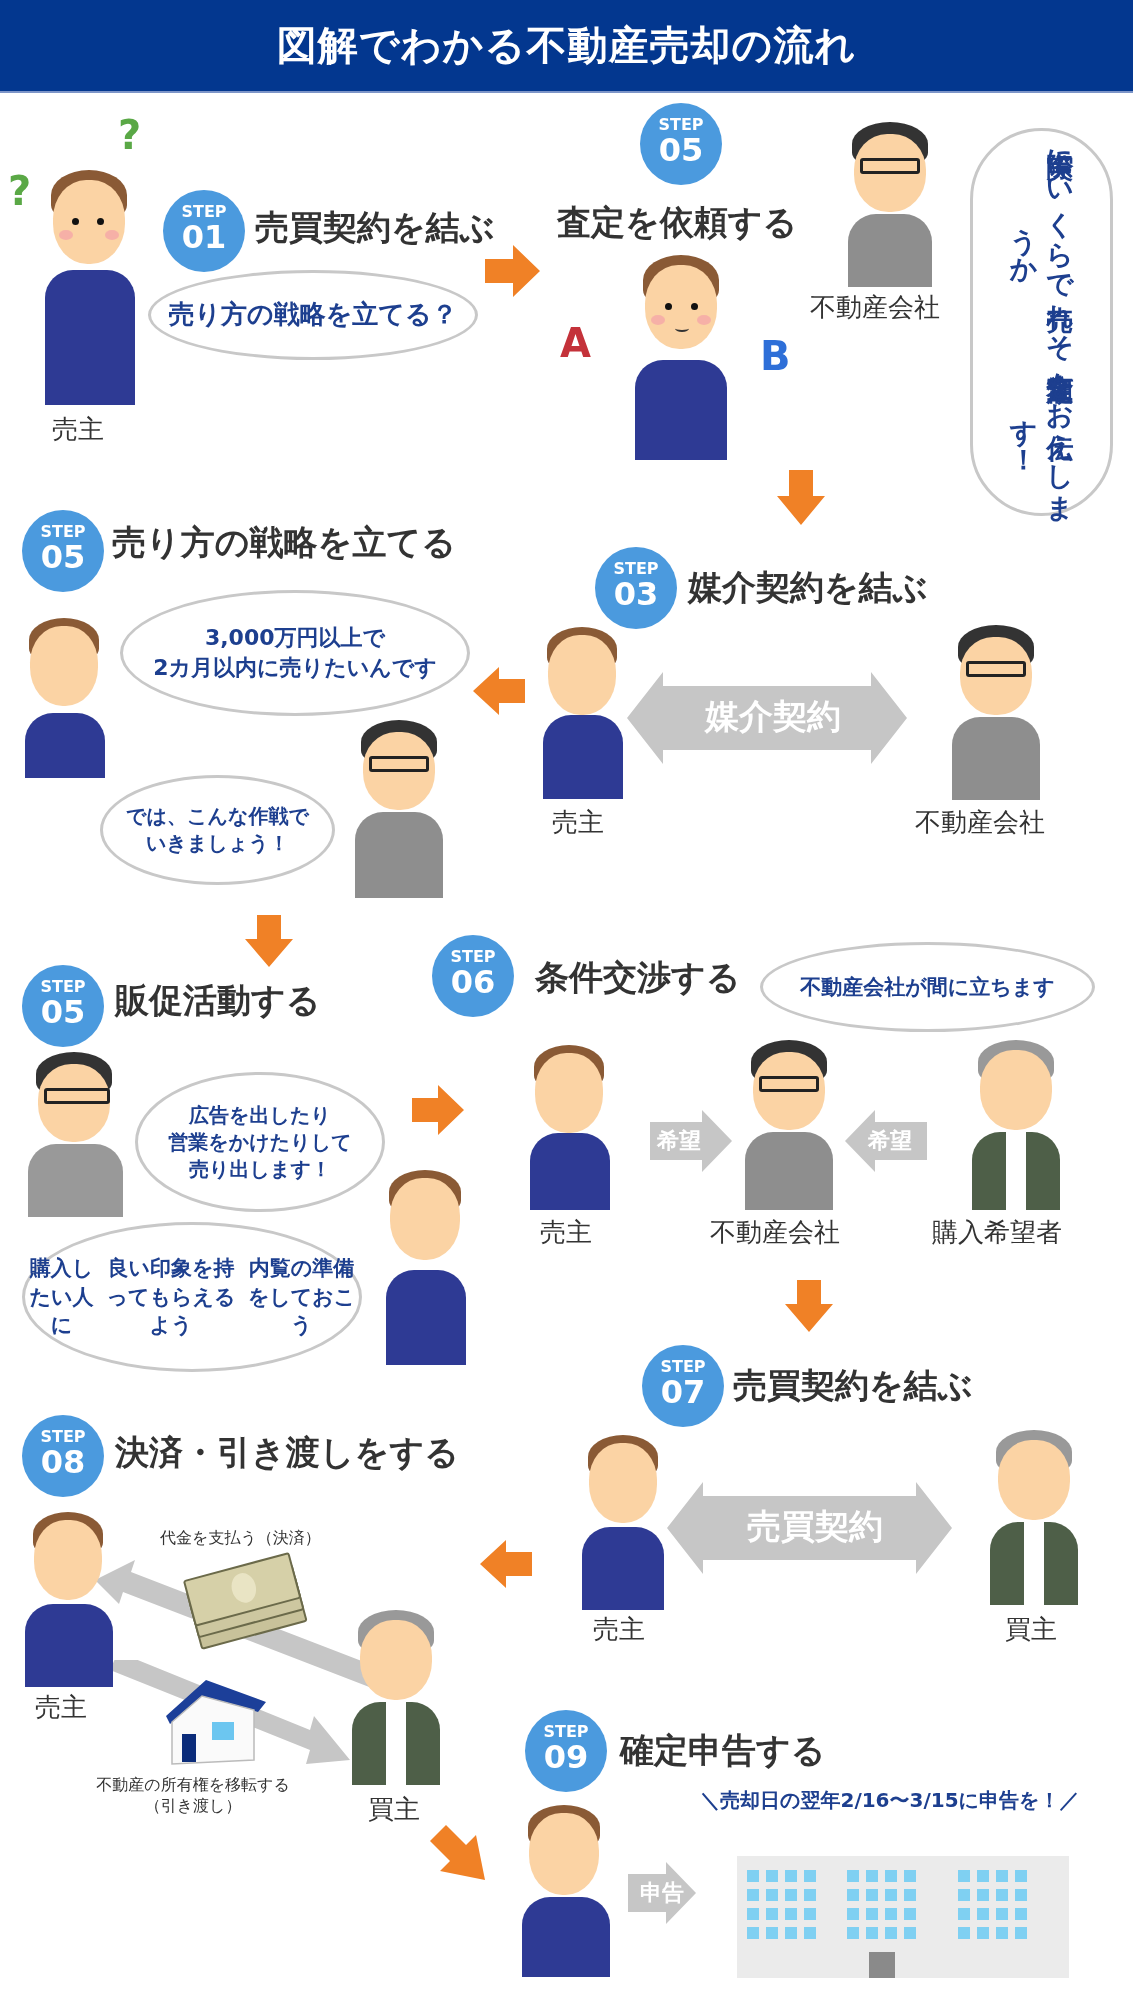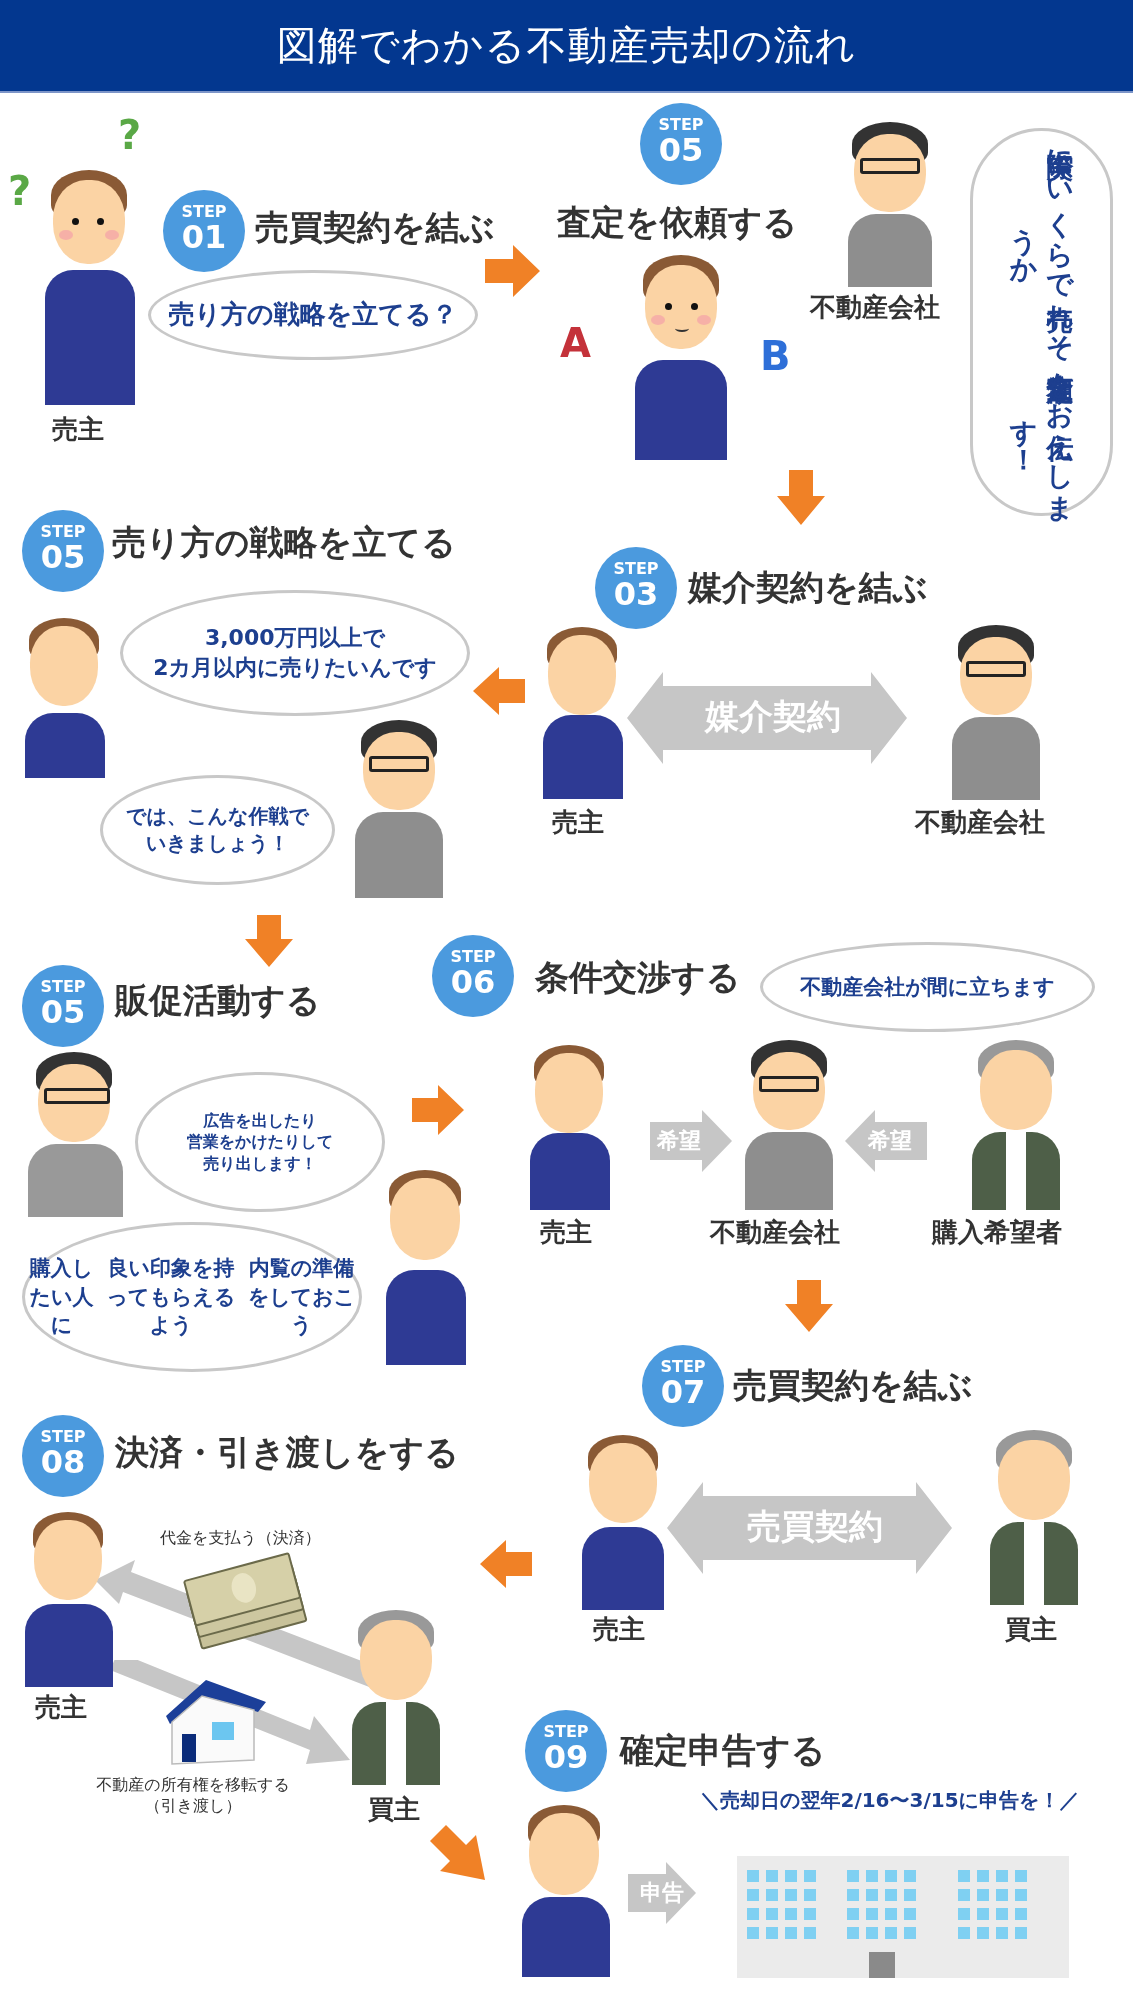--- a/index.html
+++ b/index.html
@@ -1,25 +1,25 @@
 <!DOCTYPE html>
 <html><head>
 <meta charset="utf-8">
 <style>
   * { box-sizing: border-box; margin: 0; padding: 0; }
   body { width: 1133px; height: 1999px; background: #fff; font-family: "DejaVu Sans", "Liberation Sans", sans-serif; position: relative; overflow: hidden; color: #333; }
   .abs { position: absolute; }
   .header { left: 0; top: 0; width: 1133px; height: 93px; background: #03378f; border-bottom: 2px solid #7d95c8; display: flex; align-items: center; justify-content: center; }
-  .header h1 { color: #fff; font-size: 40px; font-weight: normal; letter-spacing: 1px; }
+  .header h1 { color: #fff; font-size: 40px; font-weight: bold; letter-spacing: 1px; }
   .badge { width: 82px; height: 82px; border-radius: 50%; background: #4b9ade; color: #fff; text-align: center; }
   .badge .s { display: block; font-size: 16px; font-weight: bold; margin-top: 14px; line-height: 16px; }
   .badge .n { display: block; font-size: 32px; font-weight: bold; line-height: 34px; }
   .step-title { font-size: 34px; font-weight: bold; color: #333; white-space: nowrap; }
   .bubble { border: 3px solid #c8c8c8; border-radius: 50%; background: #fff; color: #1d3f8f; font-weight: bold; text-align: center; display: flex; align-items: center; justify-content: center; line-height: 1.35; }
-  .role { font-size: 26px; font-weight: bold; color: #333; white-space: nowrap; }
+  .role { font-size: 26px; font-weight: normal; color: #333; white-space: nowrap; }
   .person { position: absolute; }
   .head { position: absolute; border-radius: 46% 46% 48% 48%; background: #fbd3a4; }
   .hair { position: absolute; background: #8a5a35; border-radius: 50% 50% 30% 30%; }
   .body-shirt { position: absolute; background: #2e3a94; border-radius: 28px 28px 0 0; }
   .eye { position: absolute; width: 7px; height: 7px; background: #111; border-radius: 50%; }
   .cheek { position: absolute; width: 14px; height: 10px; background: #f5a8a8; border-radius: 50%; opacity: .8; }
   .mouth { position: absolute; width: 14px; height: 7px; border-bottom: 2px solid #333; border-radius: 0 0 50% 50%; }
   .suit { position: absolute; background: #8e8e8e; border-radius: 28px 28px 0 0; }
   .jacket { position: absolute; background: #4e5f48; border-radius: 28px 28px 0 0; }
   .gray-arrow-text { color: #fff; font-weight: bold; }
@@ -148,21 +148,21 @@
   <span class="s">STEP</span>
   <span class="n">05</span>
 </div>
 <div class="abs step-title" style="left:115px;top:978px">販促活動する</div>
 <div class="person" style="left:28px;top:1052px;width:95px;height:165px">
   <div class="hair" style="left:8px;top:0;width:76px;height:44px;background:#333"></div>
   <div class="head" style="left:10px;top:12px;width:72px;height:78px"></div>
   <div class="abs" style="left:16px;top:36px;width:66px;height:16px;border:3px solid #222;border-radius:3px"></div>
   <div class="suit" style="left:0;top:92px;width:95px;height:73px;background:#999"></div>
 </div>
-<div class="abs bubble" style="left:135px;top:1072px;width:250px;height:140px;font-size:16px;flex-direction:column">
+<div class="abs bubble" style="left:135px;top:1072px;width:250px;height:140px;font-size:20px;flex-direction:column">
   <span>広告を出したり</span>
   <span>営業をかけたりして</span>
   <span>売り出します！</span>
 </div>
 <div class="abs bubble" style="left:22px;top:1222px;width:340px;height:150px;font-size:21px;flex-direction:row">
   <span>購入したい人に</span>
   <span>良い印象を持ってもらえるよう</span>
   <span>内覧の準備をしておこう</span>
 </div>
 <div class="person" style="left:383px;top:1170px;width:85px;height:195px">

